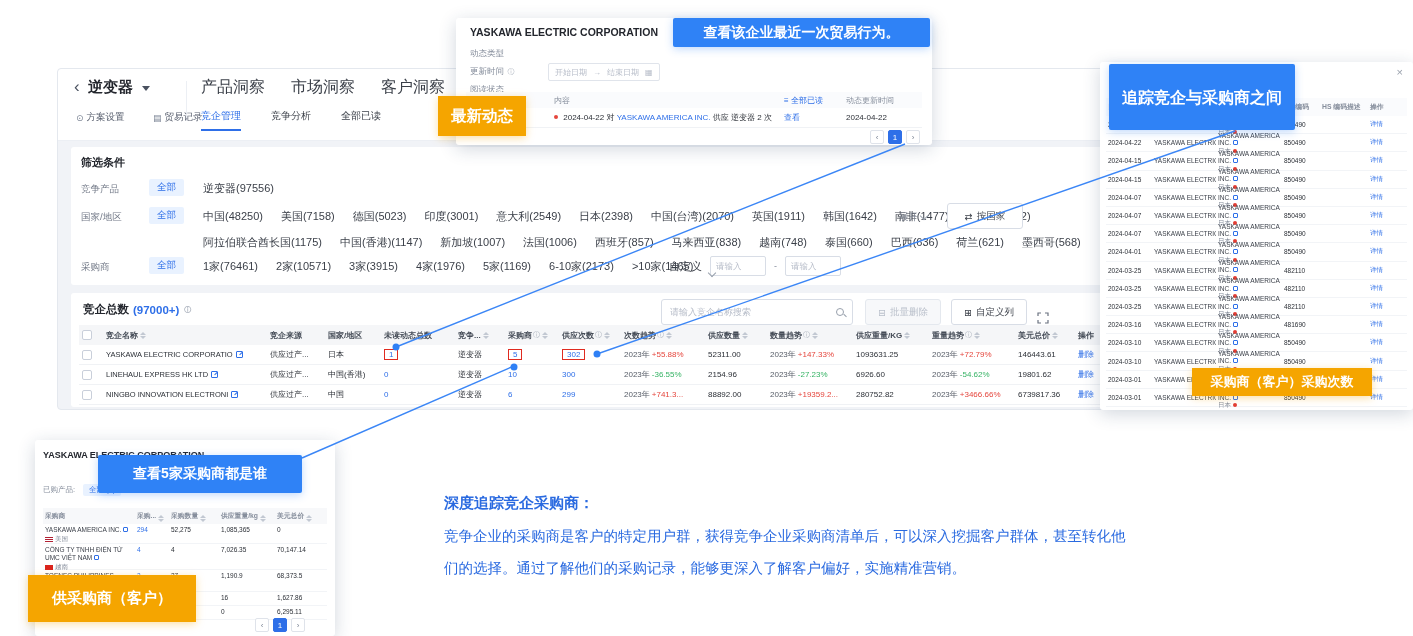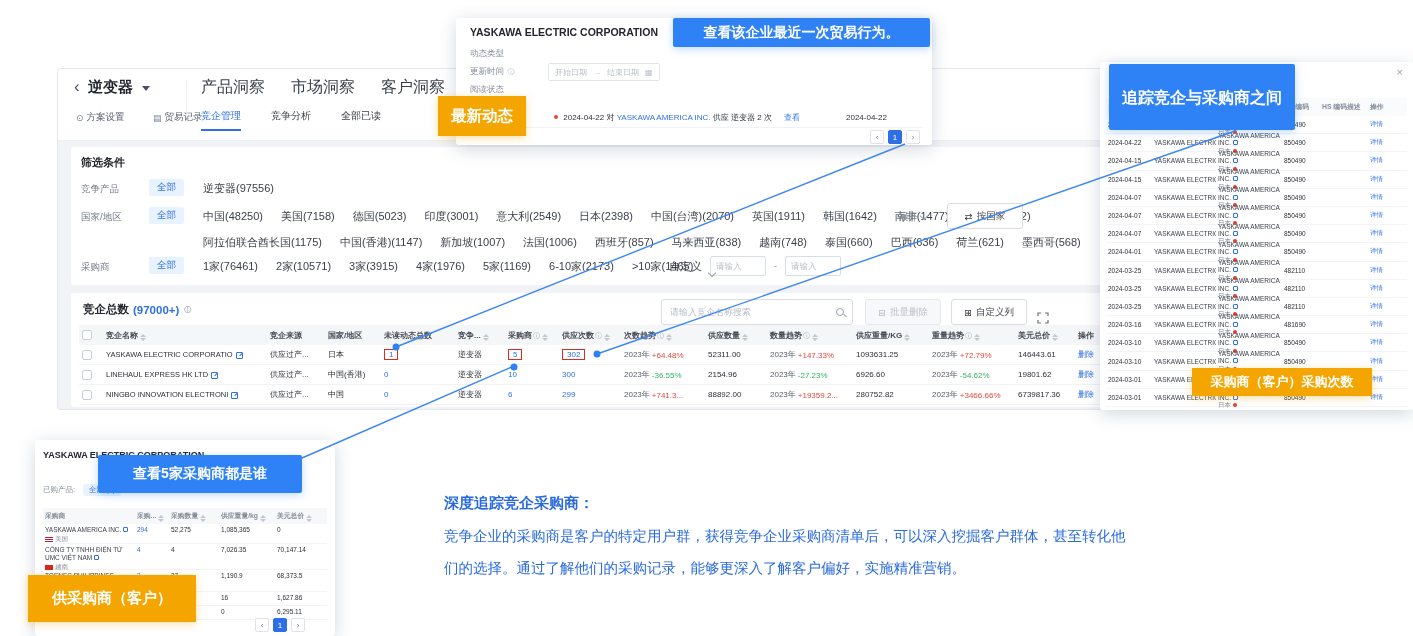--- a/index.html
+++ b/index.html
@@ -50,21 +50,21 @@
 .search input{border:none;outline:none;flex:1;font-size:9px;color:#3a3f48;font-family:inherit}
 .search input::placeholder{color:#b6bcc8}
 .mag{width:8px;height:8px;border:1.2px solid #98a0ac;border-radius:50%;position:relative}
 .mag:after{content:"";position:absolute;width:4px;height:1.2px;background:#98a0ac;transform:rotate(45deg);right:-4px;bottom:-1px}
 .btn{position:absolute;top:6px;height:26px;border:1px solid #d8dde6;border-radius:3px;background:#fff;display:flex;align-items:center;justify-content:center;gap:4px;font-size:9.5px;color:#3a3f48;cursor:pointer}
 .btn.dis{color:#b9bfca;background:#f7f8fa;border-color:#e4e8ee}
 .b-del{left:794px;width:76px}
 .b-col{left:880px;width:76px}
 .b-exp{left:966px;top:12px;border:none;background:none}
 .mthead{position:absolute;left:8px;top:32px;width:1274px;height:20px;background:#f5f6f8;display:flex;align-items:center}
-.mcell{flex:0 0 auto;padding:0 3px;display:flex;align-items:flex-end;overflow:hidden;white-space:nowrap;font-size:8px}
+.mcell{flex:0 0 auto;padding:0 3px;display:flex;align-items:center;overflow:hidden;white-space:nowrap;font-size:8px}
 .hlbl{font-weight:bold;color:#454c57;font-size:8px}
 .mrow{position:relative;left:8px;width:1274px;height:20px;display:flex;align-items:center;border-bottom:1px solid #f0f2f5;background:#fff}
 .mbody{position:absolute;left:0;top:52px;width:100%}
 .nm{font-size:7.5px;color:#2b2f36;overflow:hidden;text-overflow:ellipsis}
 .cbx{width:10px;height:10px;border:1px solid #c9cfda;border-radius:2px;background:#fff;display:inline-block}
 .sort{display:inline-flex;flex-direction:column;gap:1px;margin-left:2px}
 .su{width:0;height:0;border-left:3px solid transparent;border-right:3px solid transparent;border-bottom:3px solid #c2c8d2}
 .sd{width:0;height:0;border-left:3px solid transparent;border-right:3px solid transparent;border-top:3px solid #c2c8d2}
 .info{font-size:7px;color:#a7aeba;margin-left:1px}
 .rb{border:1.2px solid #e02b20;padding:0 4px;min-width:14px;text-align:center}
@@ -365,21 +365,21 @@
             <span>逆变器</span>
           </div>
           <div class="mcell" style="width:54px">
             <span class="blue rb">5</span>
           </div>
           <div class="mcell" style="width:62px">
             <span class="blue rb">302</span>
           </div>
           <div class="mcell" style="width:84px">
             <span class="ty">2023年</span>
-            <span class="up">+64.48%</span>
+            <span class="up">+55.88%</span>
           </div>
           <div class="mcell" style="width:62px">
             <span>52311.00</span>
           </div>
           <div class="mcell" style="width:86px">
             <span class="ty">2023年</span>
             <span class="up">+147.33%</span>
           </div>
           <div class="mcell" style="width:76px">
             <span>1093631.25</span>
@@ -513,20 +513,26 @@
     <span class="datebox">
       <span>开始日期</span>
       <span>→</span>
       <span>结束日期</span>
       <span>▦</span>
     </span>
   </div>
   <div class="lp-row" style="top:64px">
     <span class="lp-lbl">阅读状态</span>
     <span style="display:flex;gap:12px;align-items:center" id="lp-f2"></span>
+  </div>
+  <div class="lp-thead">
+    <span style="width:88px;padding-left:4px">动态类型</span>
+    <span style="flex:1">内容</span>
+    <span class="blue" style="width:62px"><span>≡</span> <span>全部已读</span></span>
+    <span style="width:76px">动态更新时间</span>
   </div>
   <div class="lp-trow">
     <span style="width:88px;padding-left:4px">商机监控</span>
     <span style="flex:1">
       <span class="rdot"></span>
       <span>2024-04-22</span>
       <span>对</span>
       <span class="blue">YASKAWA AMERICA INC.</span>
       <span>供应 逆变器 2 次</span>
     </span>

